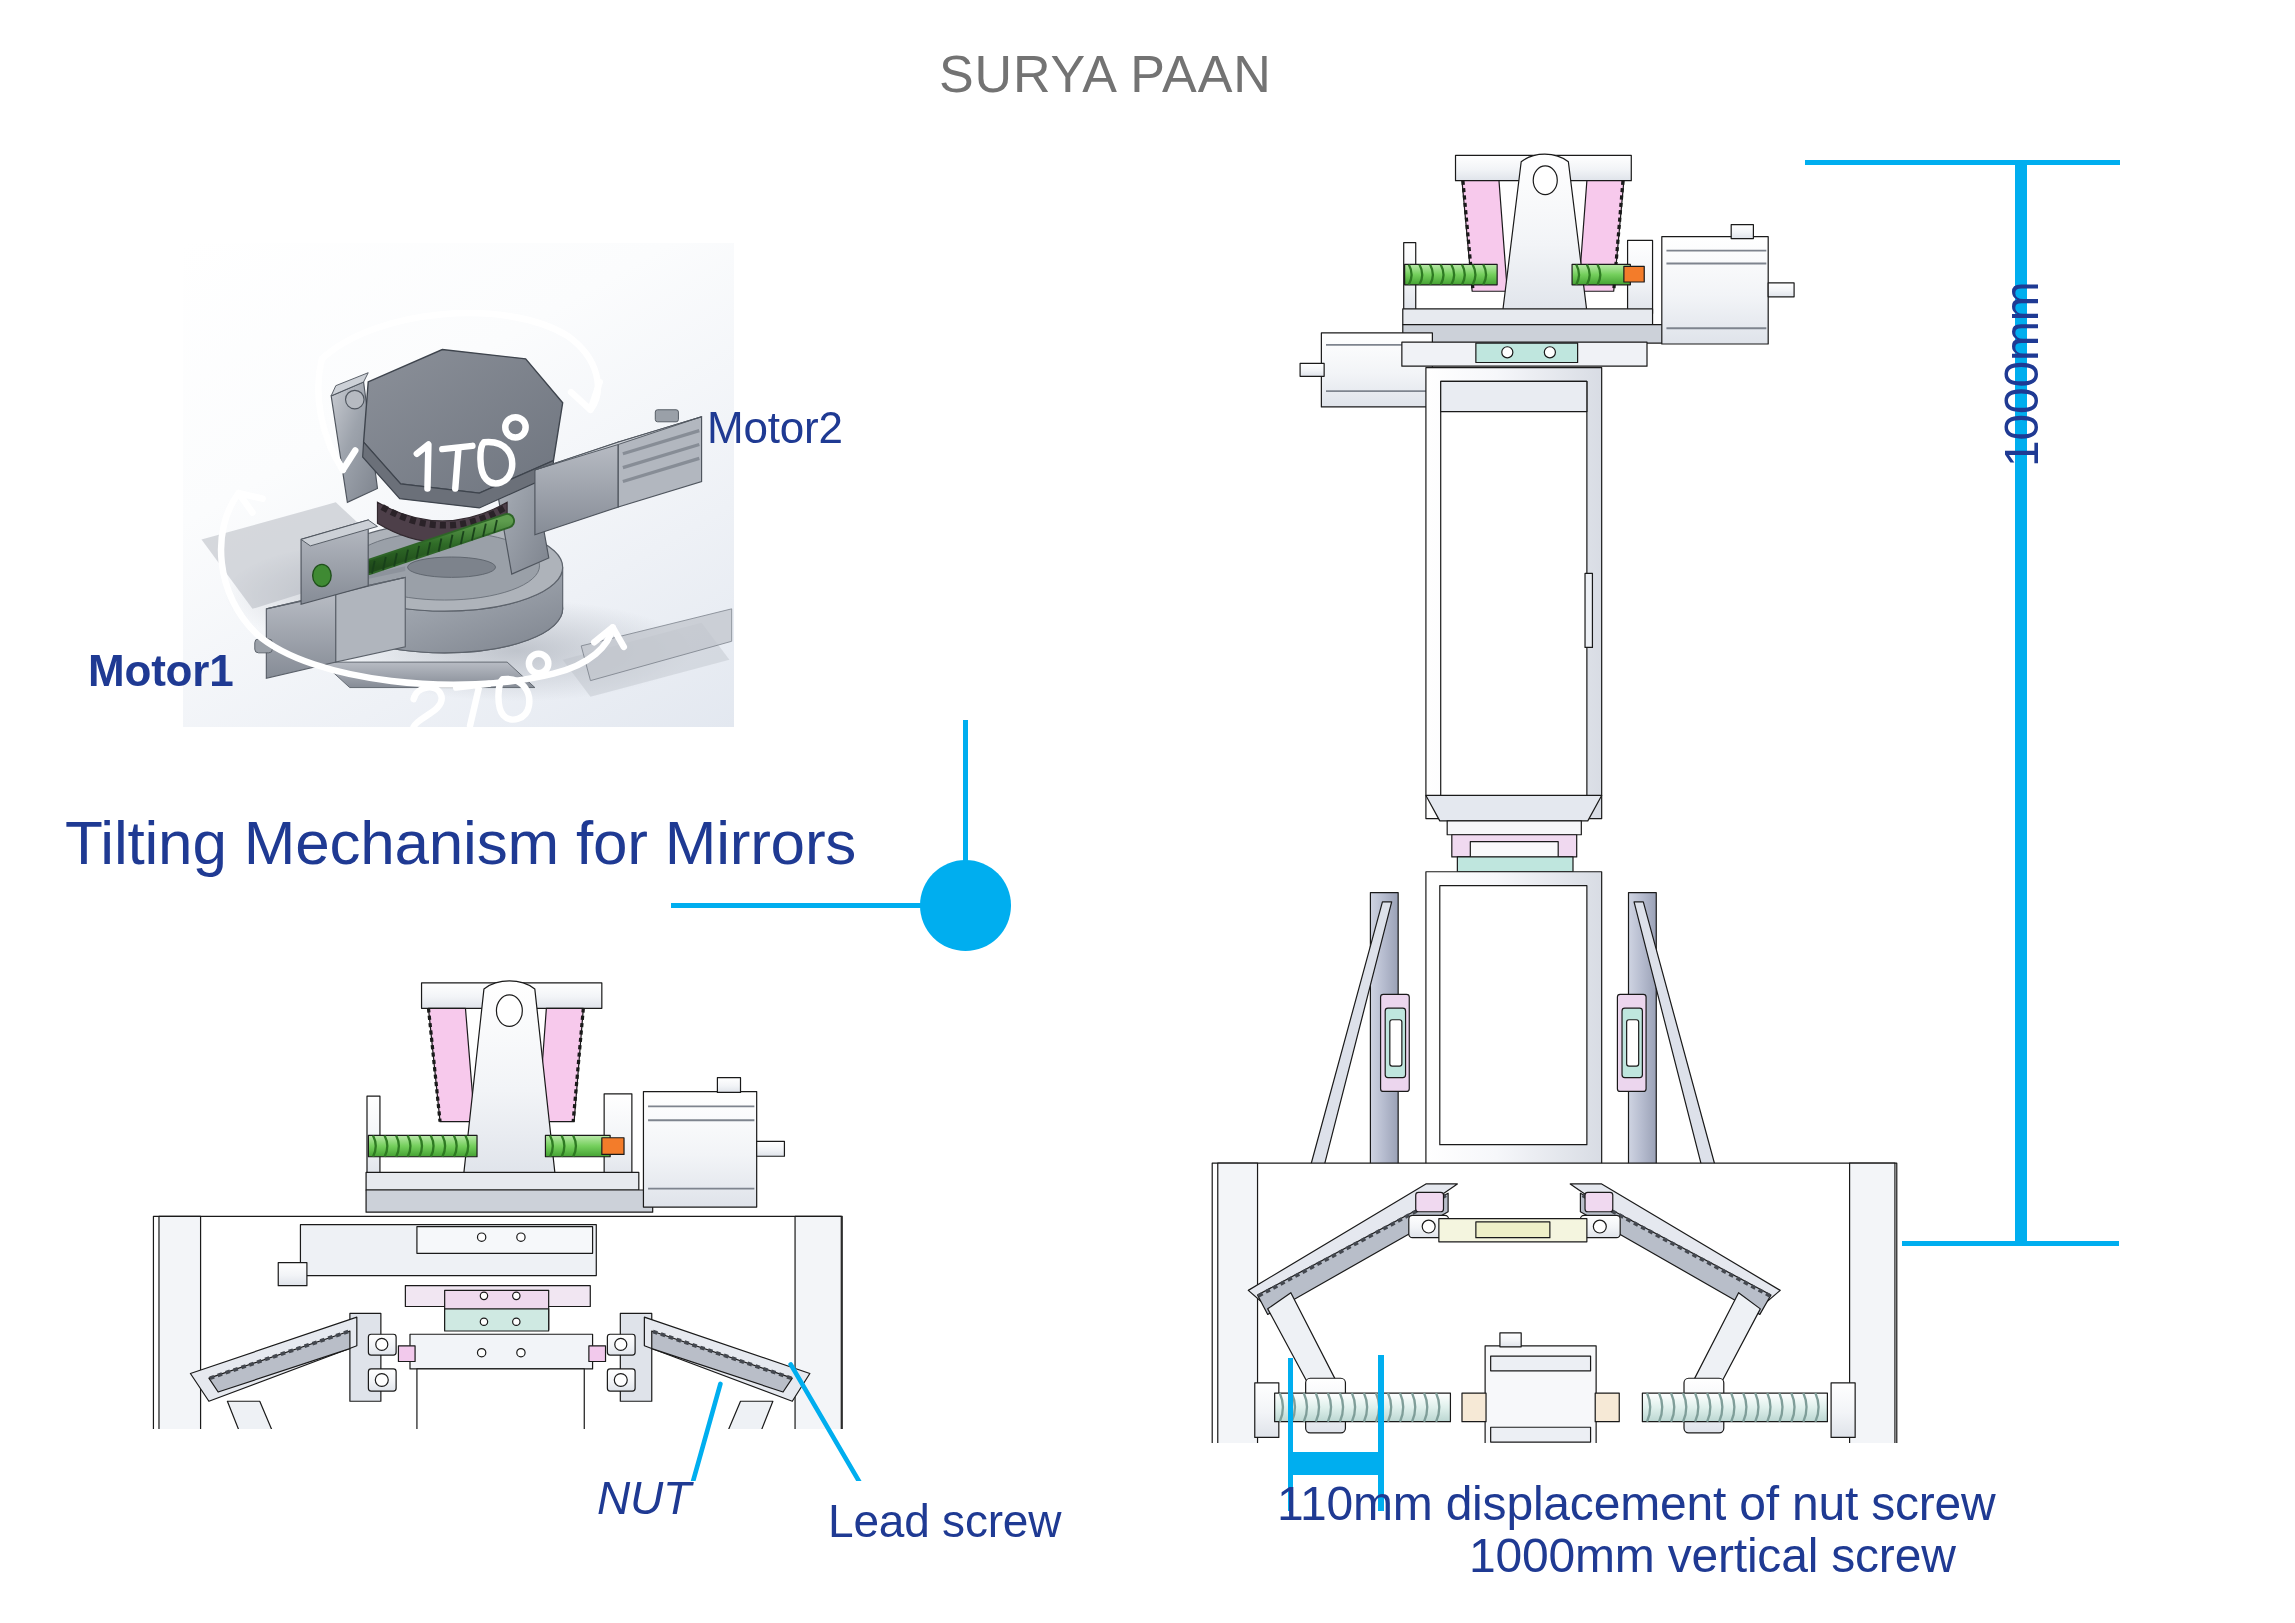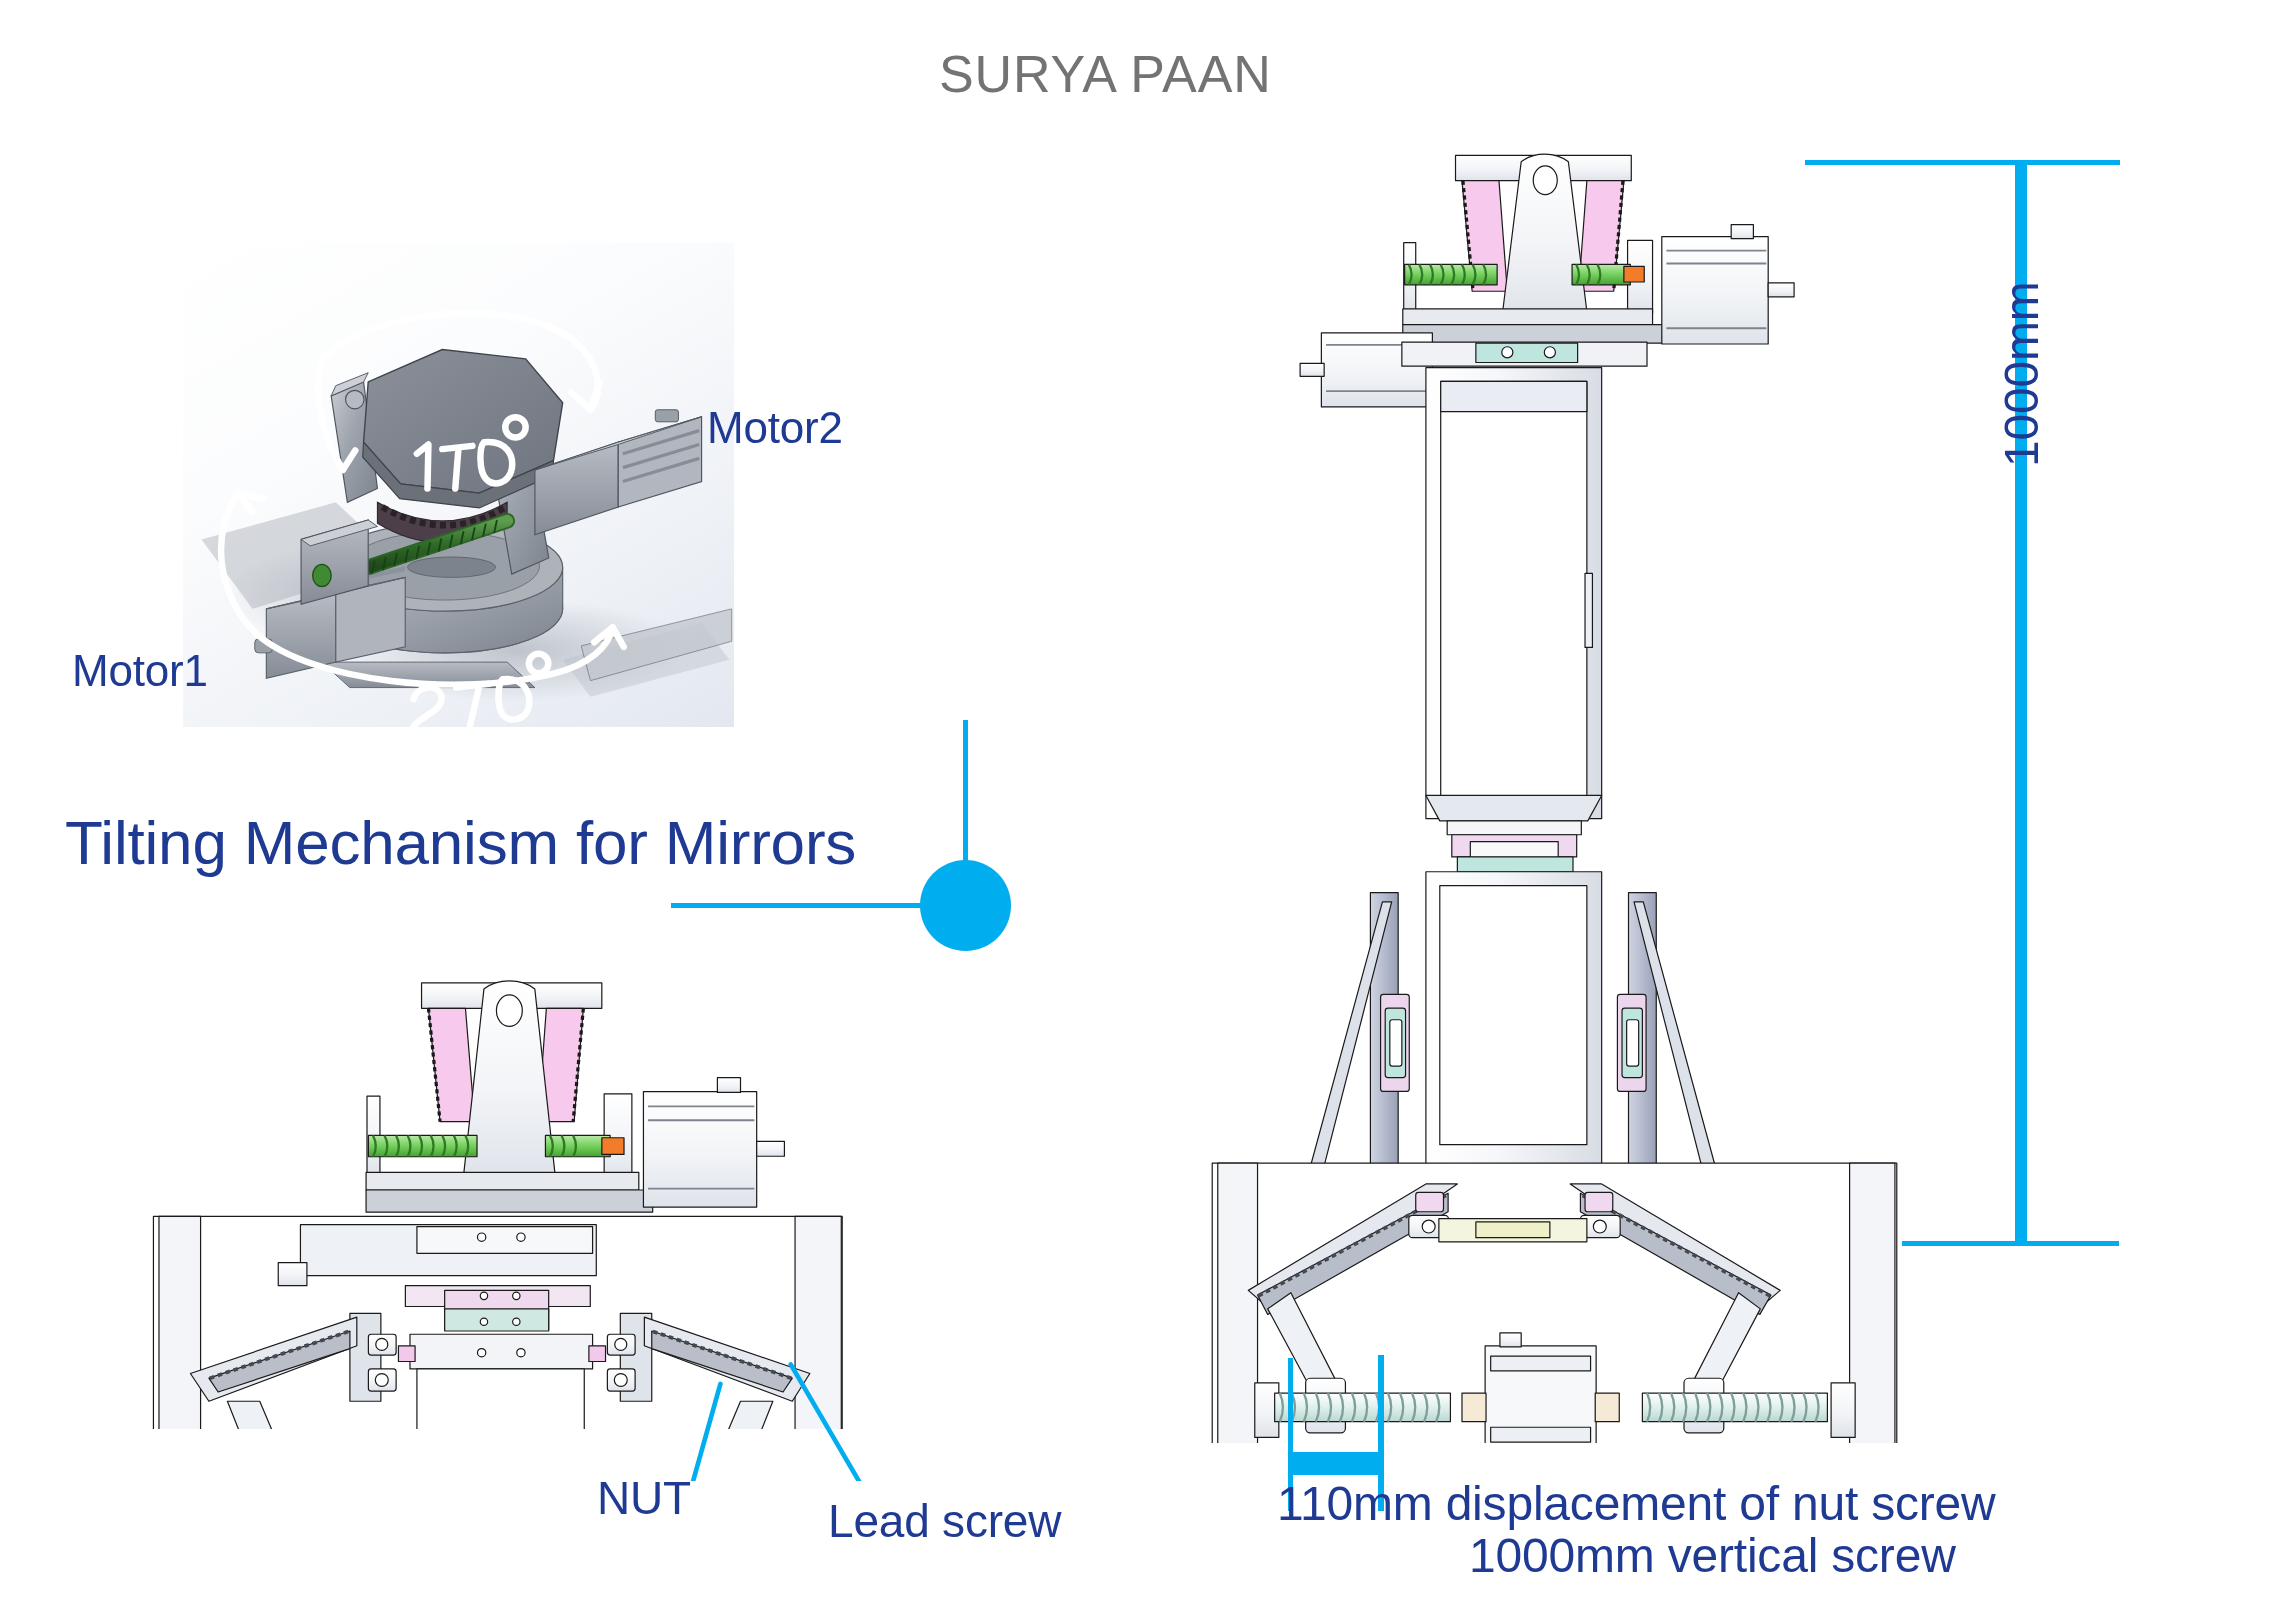--- a/index.html
+++ b/index.html
@@ -10,40 +10,40 @@
 
   
   #title{left:939px;top:44px;font-size:52px;color:#737373;letter-spacing:0.9px;}
 
   
   #iso-panel{left:183px;top:243px;width:551px;height:484px;overflow:hidden;
     background:linear-gradient(150deg,#ffffff 0%,#fbfcfd 35%,#eef1f6 72%,#e3e8f0 100%);}
 
   .iso-lbl{font-size:44px;}
   #motor2-lbl{left:707px;top:403px;}
-  #motor1-lbl{left:72px;top:646px;}
+  #motor1-lbl{left:88px;top:646px;font-weight:bold;}
   #tilt-cap{left:65px;top:807px;font-size:62px;}
 
   
   .hand{position:absolute;fill:none;stroke:#ffffff;stroke-width:14;
         stroke-linecap:round;stroke-linejoin:round;}
 
   
   .cy{background:#00AEEF;}
   #conn-v{left:963px;top:720px;width:5.1px;height:157px;}
   #conn-h{left:671px;top:903px;width:296px;height:5.1px;}
   #conn-dot{left:920px;top:860px;width:91px;height:91px;border-radius:50%;}
 
   
   .cad{position:absolute;}
   .cad svg{display:block;}
 
   
   .lead{stroke:#00AEEF;stroke-width:10;fill:none;stroke-linecap:round;}
-  #nut-lbl{left:597px;top:1471px;font-size:46px;}
+  #nut-lbl{left:597px;top:1471px;font-size:46px;font-style:italic;}
   #screw-lbl{left:828px;top:1471px;font-size:46px;margin-top:23px;}
 
   
   #dim-top{left:1805px;top:160px;width:315px;height:5.1px;}
   #dim-bot{left:1902px;top:1241px;width:217px;height:5.1px;}
   #dim-bar{left:2015px;top:162px;width:12px;height:1083px;}
   #dim-lbl{left:1994px;top:467px;font-size:48px;transform:rotate(-90deg);
            transform-origin:0 0;}
 
   

